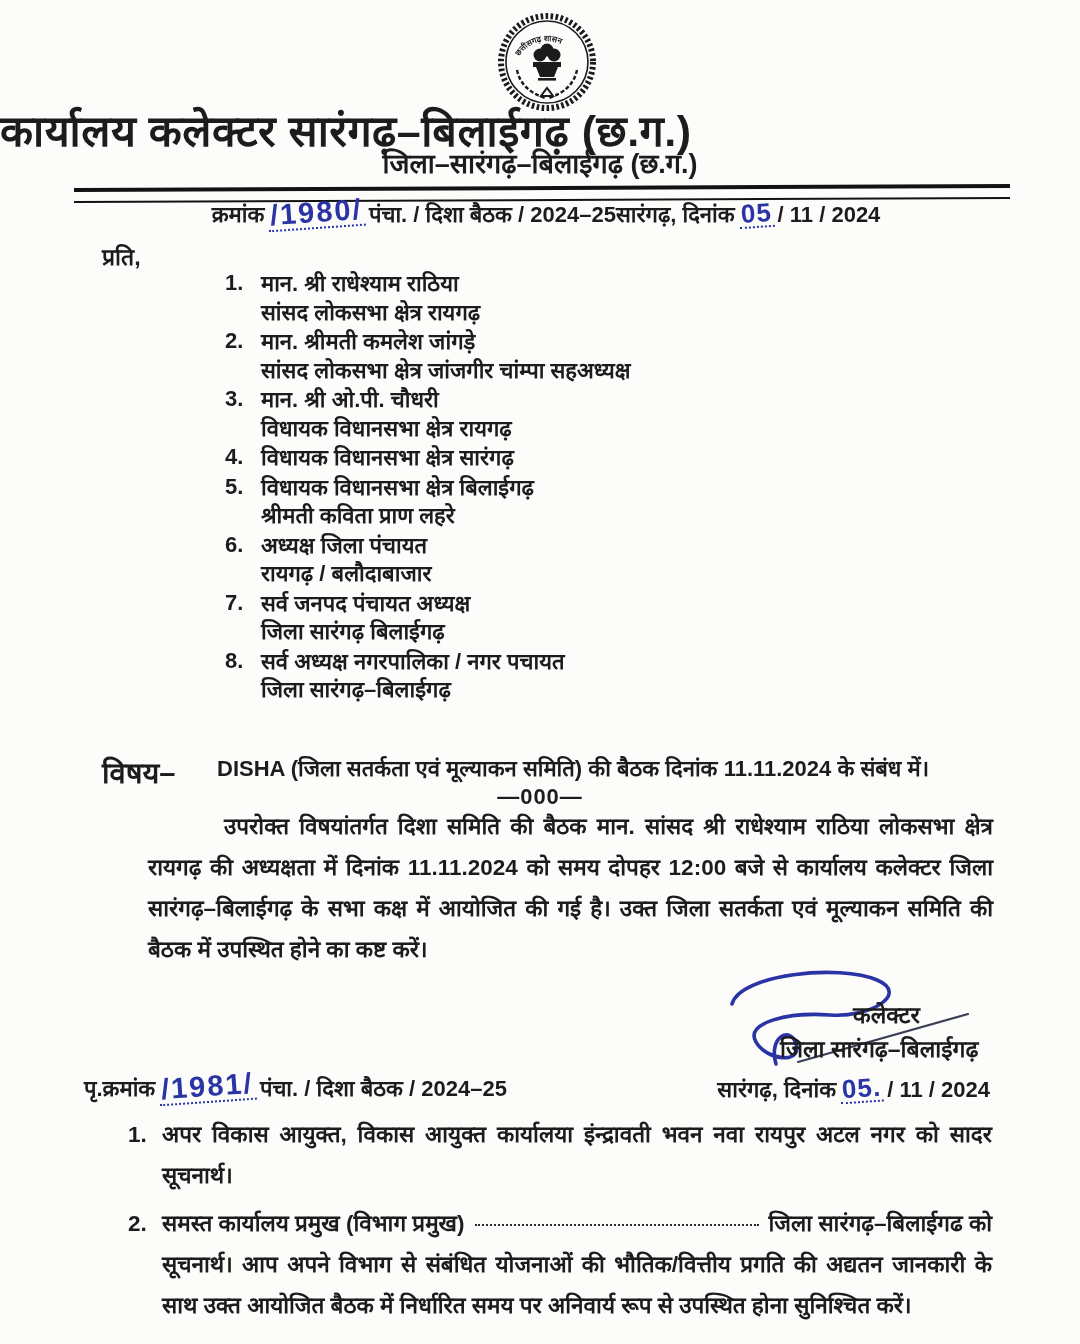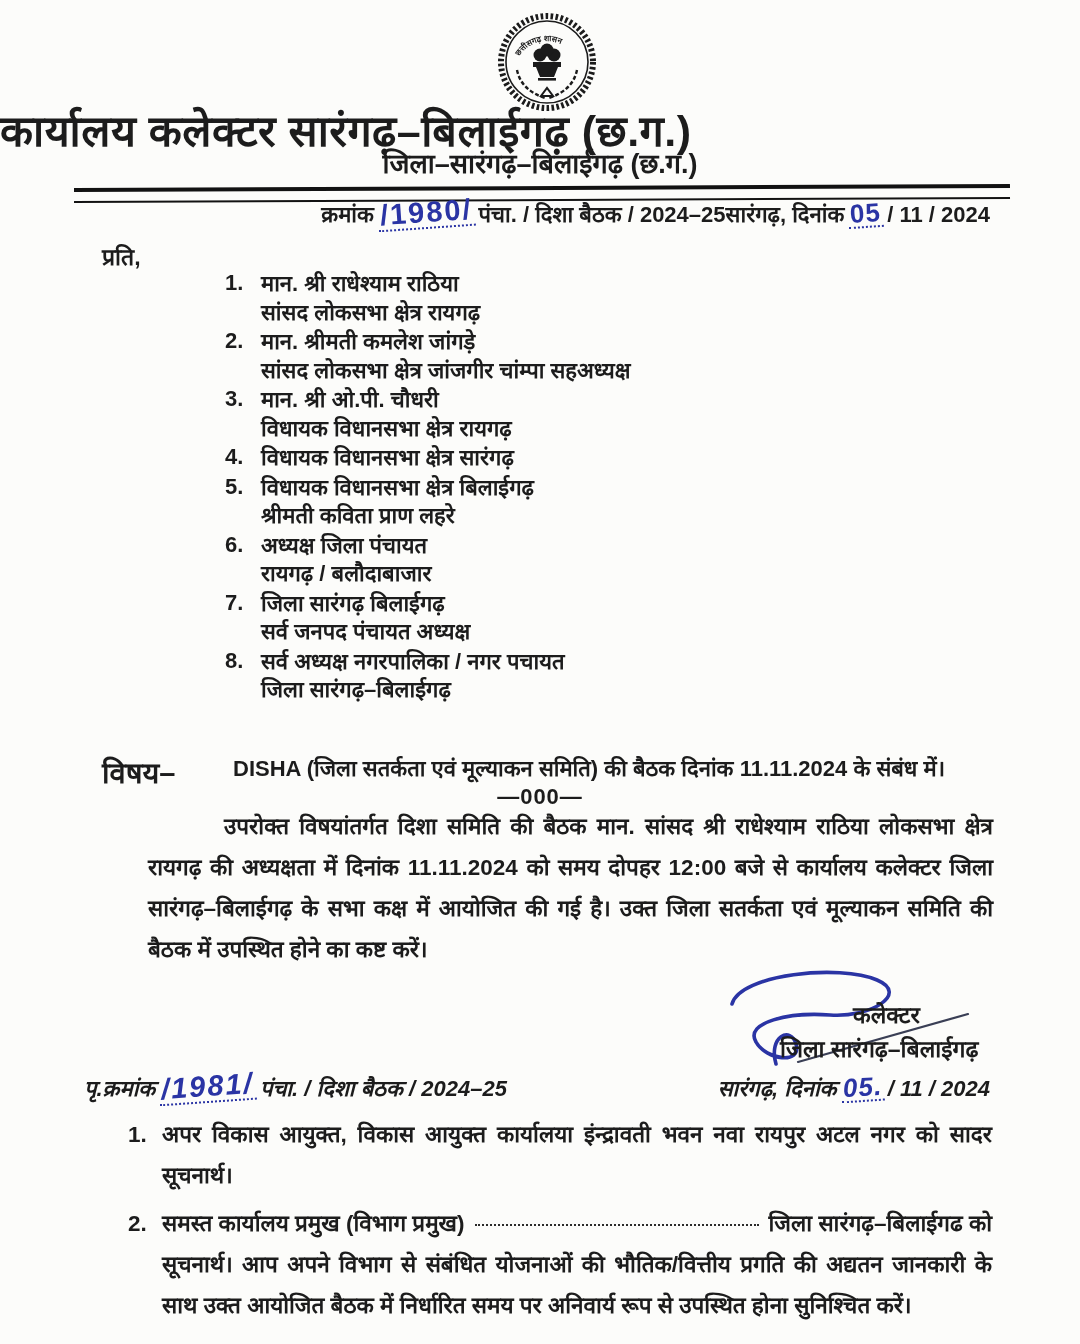--- a/index.html
+++ b/index.html
@@ -9,42 +9,42 @@
     font-family:"Liberation Sans","DejaVu Sans",sans-serif;
     color:#1c1c1c;
   }
   .abs{position:absolute;}
   
   .emblem{left:495px;top:10px;width:104px;height:104px;}
   .title1{left:0;top:100px;width:100%;text-align:left;font-size:43px;font-weight:700;letter-spacing:0.5px;}
   .title2{left:0;top:144px;width:100%;text-align:center;font-size:27px;font-weight:700;}
   .rule{left:74px;top:186px;width:936px;height:9px;border-top:4px solid #121212;border-bottom:2px solid #121212;transform:rotate(-0.25deg);}
   
-  .refline{left:102px;top:198px;width:888px;display:flex;justify-content:flex-end;align-items:baseline;font-size:22px;font-weight:700;}
+  .refline{left:102px;top:198px;width:888px;display:flex;justify-content:center;align-items:baseline;font-size:22px;font-weight:700;}
   .refleft,.refright{display:flex;align-items:baseline;gap:4px;white-space:nowrap;}
   .hw{color:#2a34a4;font-weight:600;font-size:29px;transform:rotate(-4deg);letter-spacing:2px;border-bottom:2px dotted #2a34a4;line-height:1;padding:0 2px;}
   .hw.small{font-size:26px;letter-spacing:1px;}
   
   .salutation{left:102px;top:240px;font-size:23px;font-weight:700;}
   .recipients{left:225px;top:270px;width:640px;font-size:22px;font-weight:600;}
   .rcp{display:grid;grid-template-columns:36px 1fr;margin-bottom:1px;}
   .rcp .no{text-align:left;}
   .rcp .lines div{line-height:28.5px;}
   
   .subj-label{left:102px;top:752px;font-size:29px;font-weight:700;}
-  .subj-text{left:233px;top:752px;width:770px;font-size:22px;font-weight:600;}
+  .subj-text{left:217px;top:752px;width:770px;font-size:22px;font-weight:600;}
   .sep{left:0;top:784px;width:100%;text-align:center;font-size:22px;font-weight:700;letter-spacing:1px;}
   
   .bodytext{left:148px;top:806px;width:845px;font-size:22.5px;font-weight:600;line-height:41px;text-align:justify;text-indent:76px;}
   
   .sig-svg{left:712px;top:962px;width:302px;height:108px;}
   .sig-title{left:853px;top:998px;font-size:23px;font-weight:700;font-family:Liberation Mono, monospace;}
   .sig-org{left:780px;top:1032px;font-size:23px;font-weight:700;}
   
-  .endline{left:84px;top:1072px;width:906px;display:flex;justify-content:space-between;align-items:flex-start;font-size:22px;font-weight:700;font-style:italic;}
+  .endline{left:84px;top:1072px;width:906px;display:flex;justify-content:space-between;align-items:flex-end;font-size:22px;font-weight:700;}
   
   .copies{left:128px;top:1114px;width:864px;font-size:22.5px;font-weight:600;line-height:41px;}
   .copy{display:grid;grid-template-columns:34px 1fr;margin-bottom:7px;}
   .copy .txt{text-align:justify;}
   .dotrow{display:flex;align-items:baseline;white-space:nowrap;}
   .dotfill{flex:1;border-bottom:2.5px dotted #2b2b2b;margin:0 10px;transform:translateY(-5px);min-width:40px;}
   .emblem svg,.sig-svg svg{width:100%;height:100%;display:block;}
 </style>
 </head>
 <body>
@@ -130,22 +130,22 @@
     <div class="rcp">
       <span class="no">6.</span>
       <span class="lines">
           <div>अध्यक्ष जिला पंचायत</div>
           <div>रायगढ़ / बलौदाबाजार</div>
         </span>
     </div>
     <div class="rcp">
       <span class="no">7.</span>
       <span class="lines">
+          <div>सर्व जनपद पंचायत अध्यक्ष</div>
           <div>जिला सारंगढ़ बिलाईगढ़</div>
-          <div>सर्व जनपद पंचायत अध्यक्ष</div>
         </span>
     </div>
     <div class="rcp">
       <span class="no">8.</span>
       <span class="lines">
           <div>सर्व अध्यक्ष नगरपालिका / नगर पचायत</div>
           <div>जिला सारंगढ़–बिलाईगढ़</div>
         </span>
     </div>
   </div>

